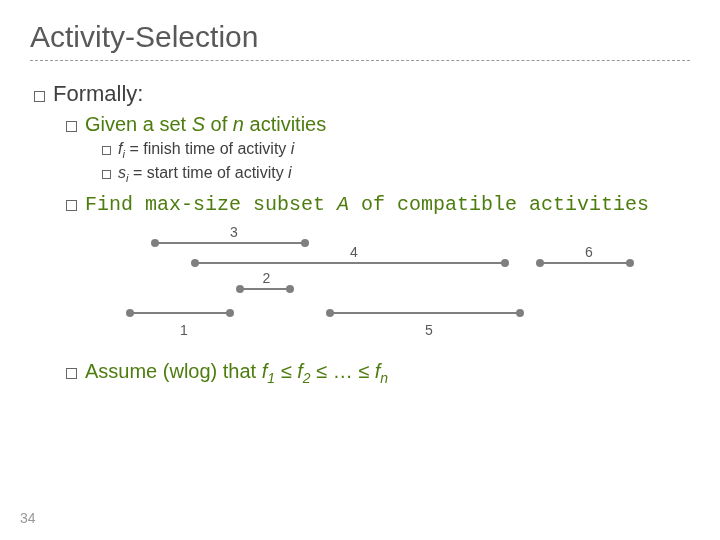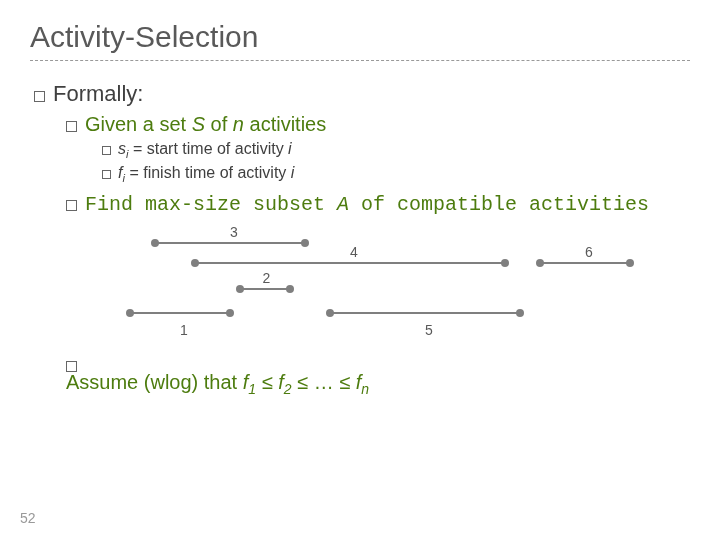--- a/index.html
+++ b/index.html
@@ -95,21 +95,20 @@
   }
   .interval::before { left: -4px; }
   .interval::after { right: -4px; }
   .ilabel {
     position: absolute;
     font-size: 14px;
     color: #595959;
   }
   .assume-row {
     margin-top: 12px;
-    flex-direction: column;
   }
   .page-number {
     position: absolute;
     left: 20px;
     bottom: 14px;
     font-size: 14px;
     color: #999;
   }
 </style>
 </head>
@@ -128,28 +127,28 @@
   <div class="bullet-l2">
     <span class="square"></span>
     <span>
       <span>Given a set </span><span class="italic">S</span><span> of </span><span class="italic">n</span><span> activities</span>
     </span>
   </div>
 
   <div class="bullet-l3">
     <span class="square square-sm"></span>
     <span>
-      <span class="italic">s</span><sub>i</sub><span> = start time of activity </span><span class="italic">i</span>
+      <span class="italic">f</span><sub>i</sub><span> = finish time of activity </span><span class="italic">i</span>
     </span>
   </div>
 
   <div class="bullet-l3">
     <span class="square square-sm"></span>
     <span>
-      <span class="italic">f</span><sub>i</sub><span> = finish time of activity </span><span class="italic">i</span>
+      <span class="italic">s</span><sub>i</sub><span> = start time of activity </span><span class="italic">i</span>
     </span>
   </div>
 
   <div class="bullet-l2" style="margin-top:6px;font-family:Liberation Mono, monospace;">
     <span class="square"></span>
     <span>
       <span>Find max-size subset </span><span class="italic">A</span><span> of compatible activities</span>
     </span>
   </div>
 
@@ -170,13 +169,13 @@
 
   <div class="bullet-l2 assume-row">
     <span class="square"></span>
     <span>
       <span>Assume (wlog) that </span><span class="italic">f</span><sub>1</sub><span> ≤ </span><span class="italic">f</span><sub>2</sub><span> ≤ … ≤ </span><span class="italic">f</span><sub>n</sub>
     </span>
   </div>
 
 </div>
 
-<div class="page-number">52</div>
+<div class="page-number">34</div>
 
 </body></html>

